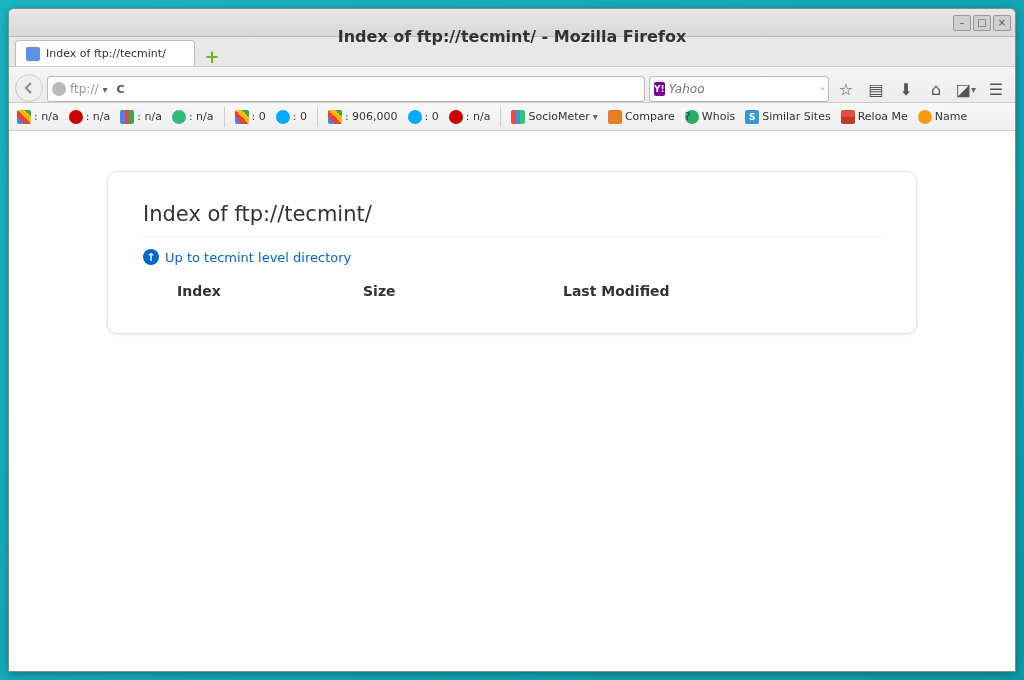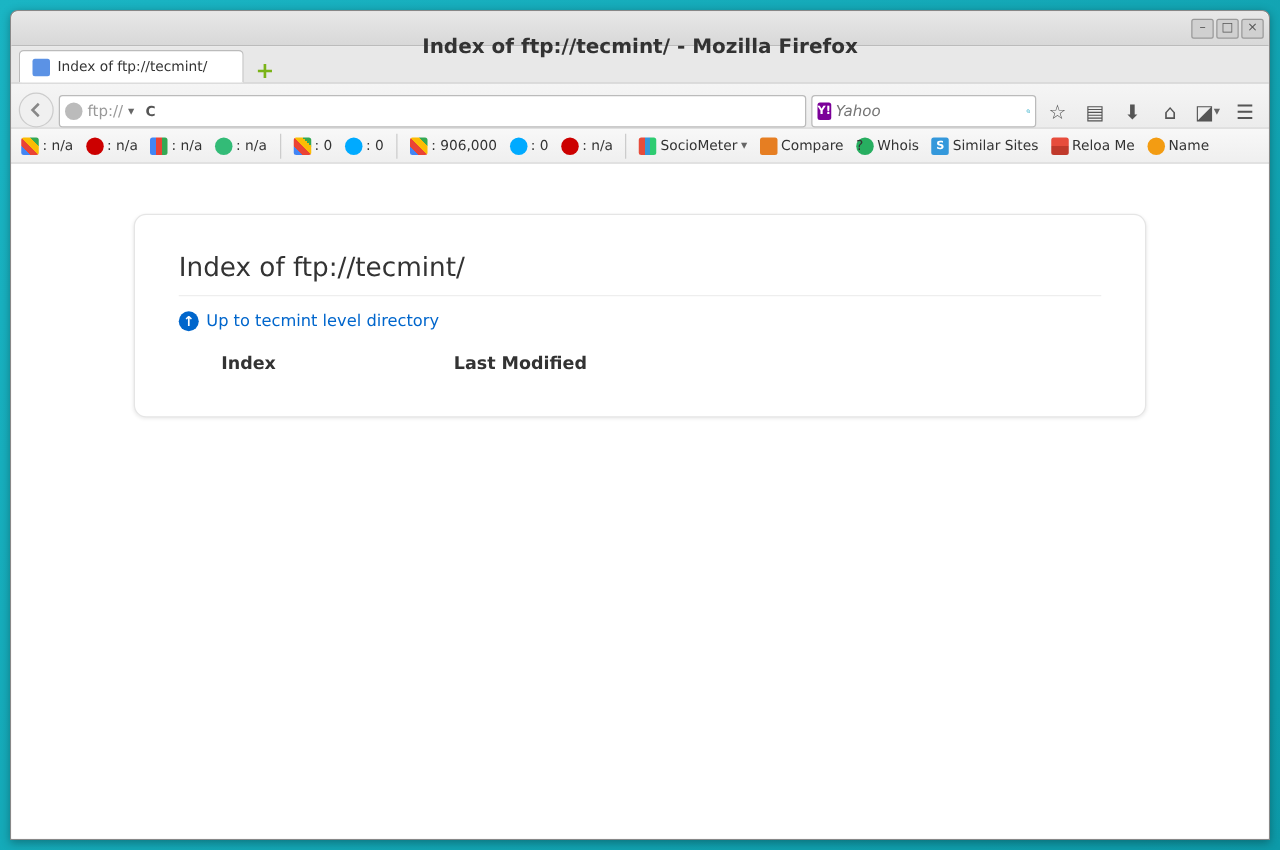--- a/index.html
+++ b/index.html
@@ -173,18 +173,19 @@
 
   <div class="content">
     <div class="card">
       <h1>Index of ftp://tecmint/</h1>
       <div class="uplink">
         <span class="up-icon">↑</span>
         <span>Up to tecmint level directory</span>
       </div>
       <div class="dir-header">
         <div class="col-name">Index</div>
+        <div class="col-size">Size</div>
         <div class="col-mod">Last Modified</div>
       </div>
     </div>
   </div>
 
 </div>
 
 </body></html>

